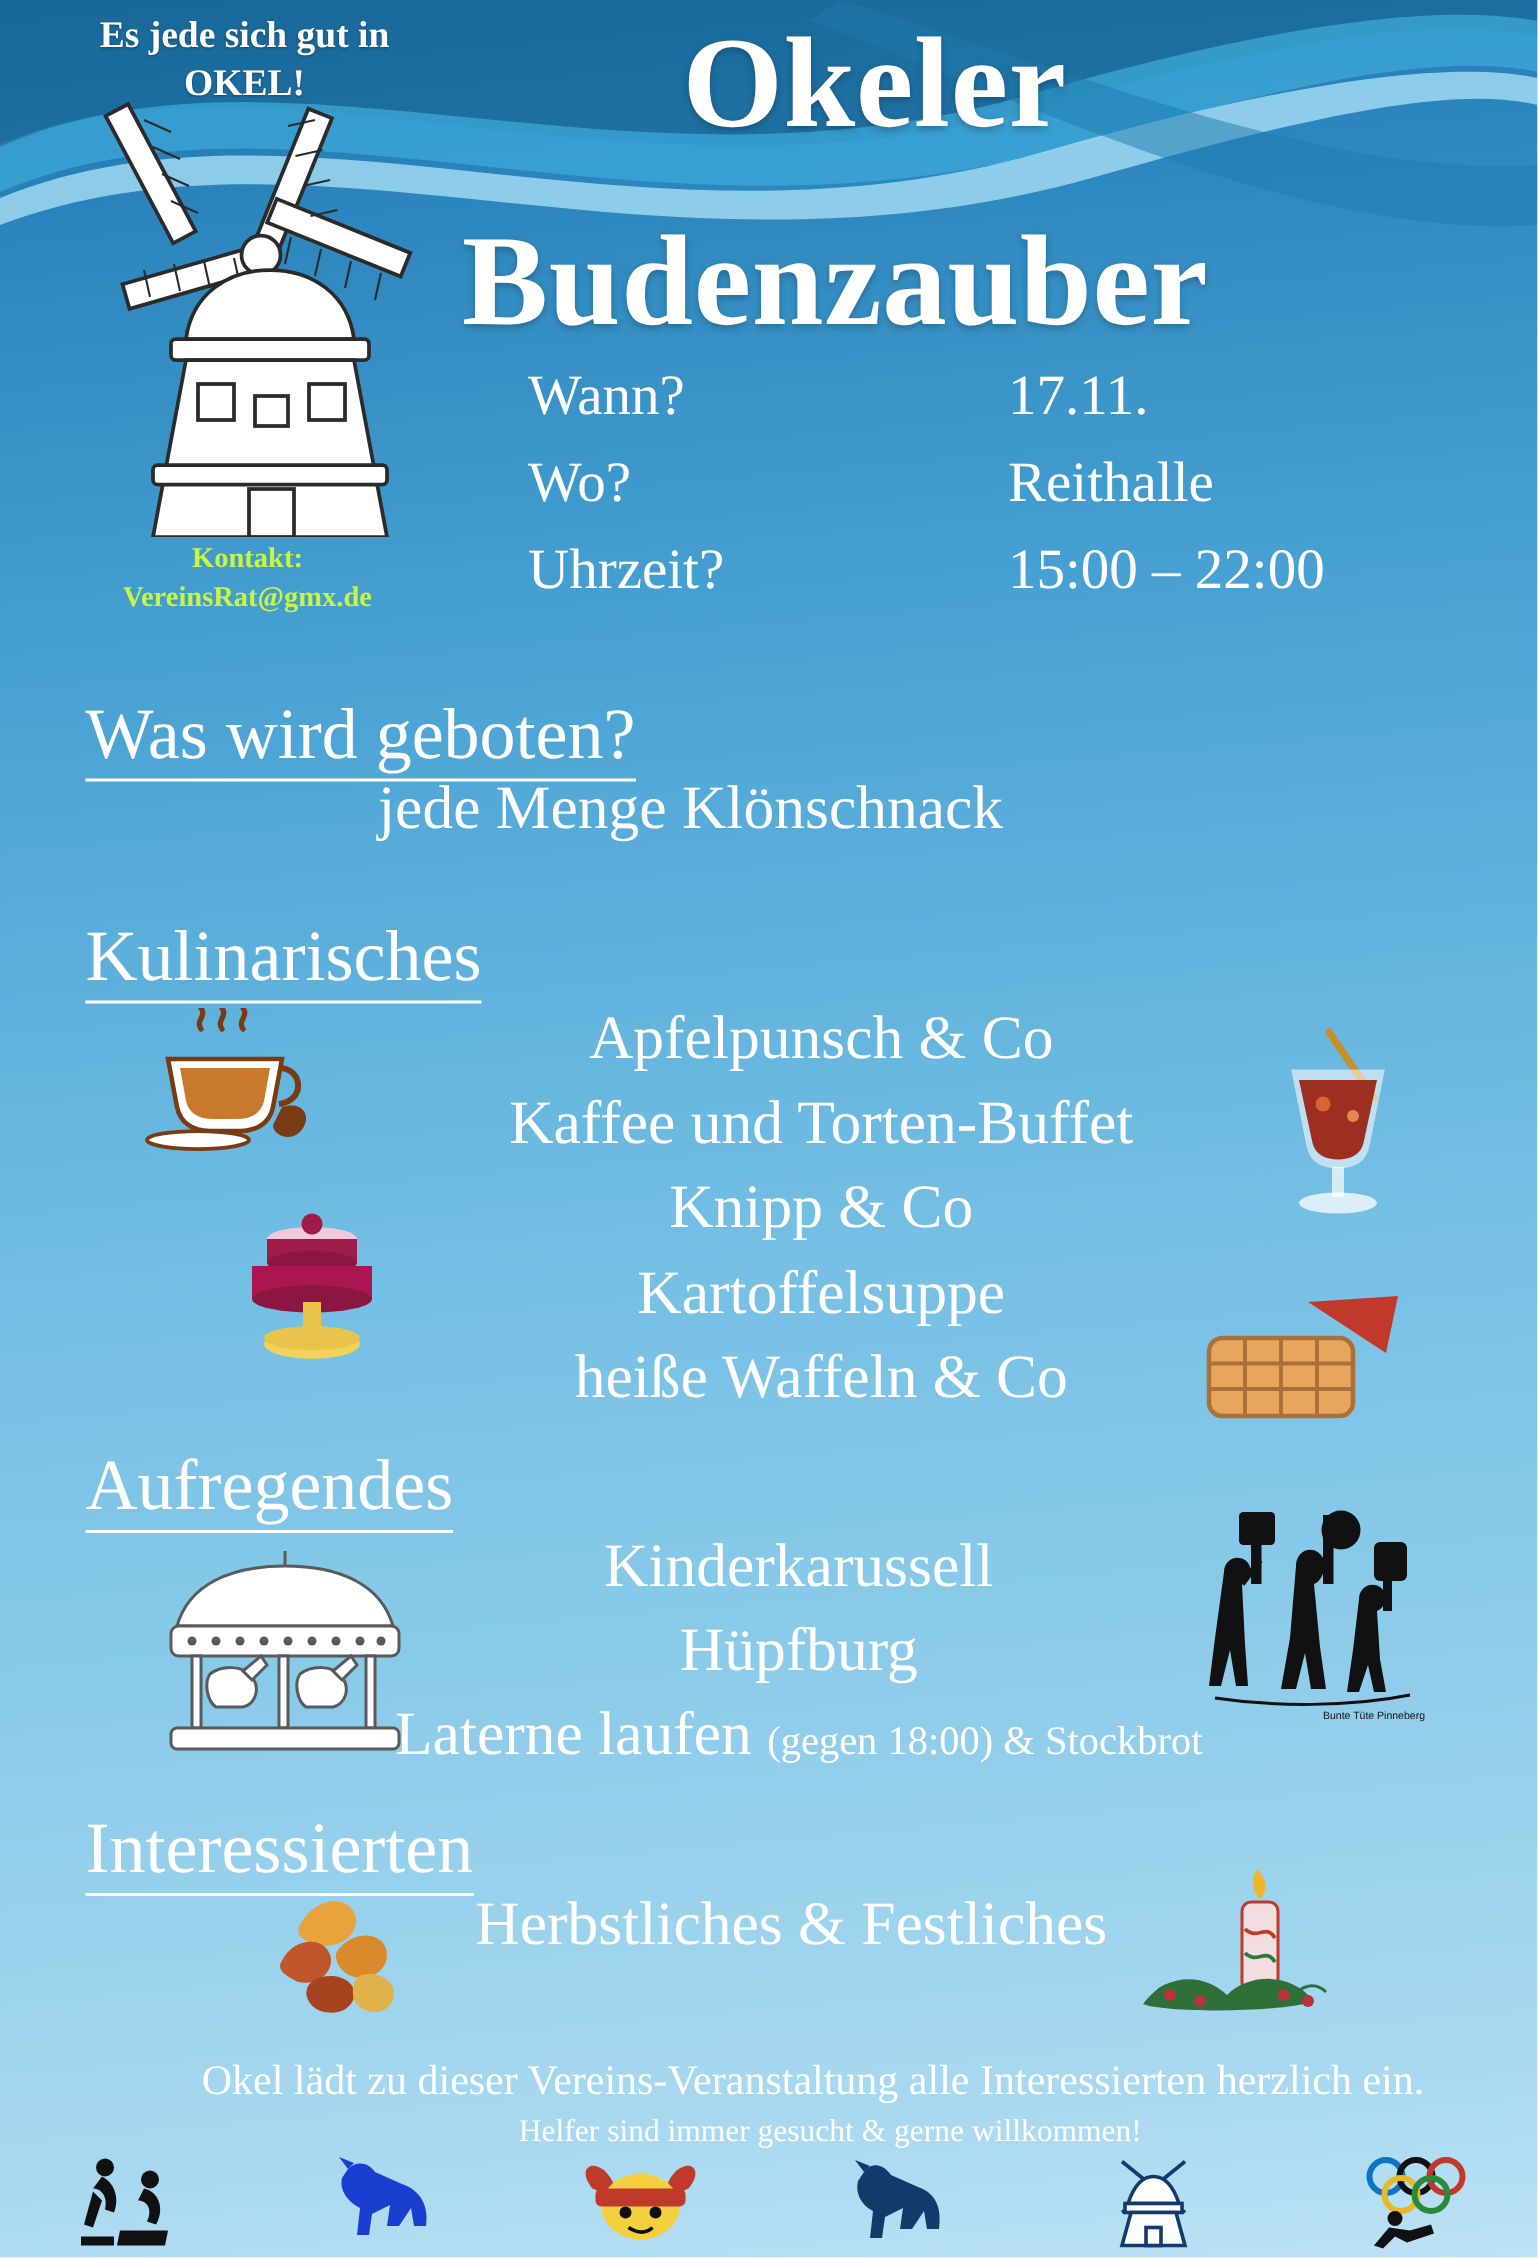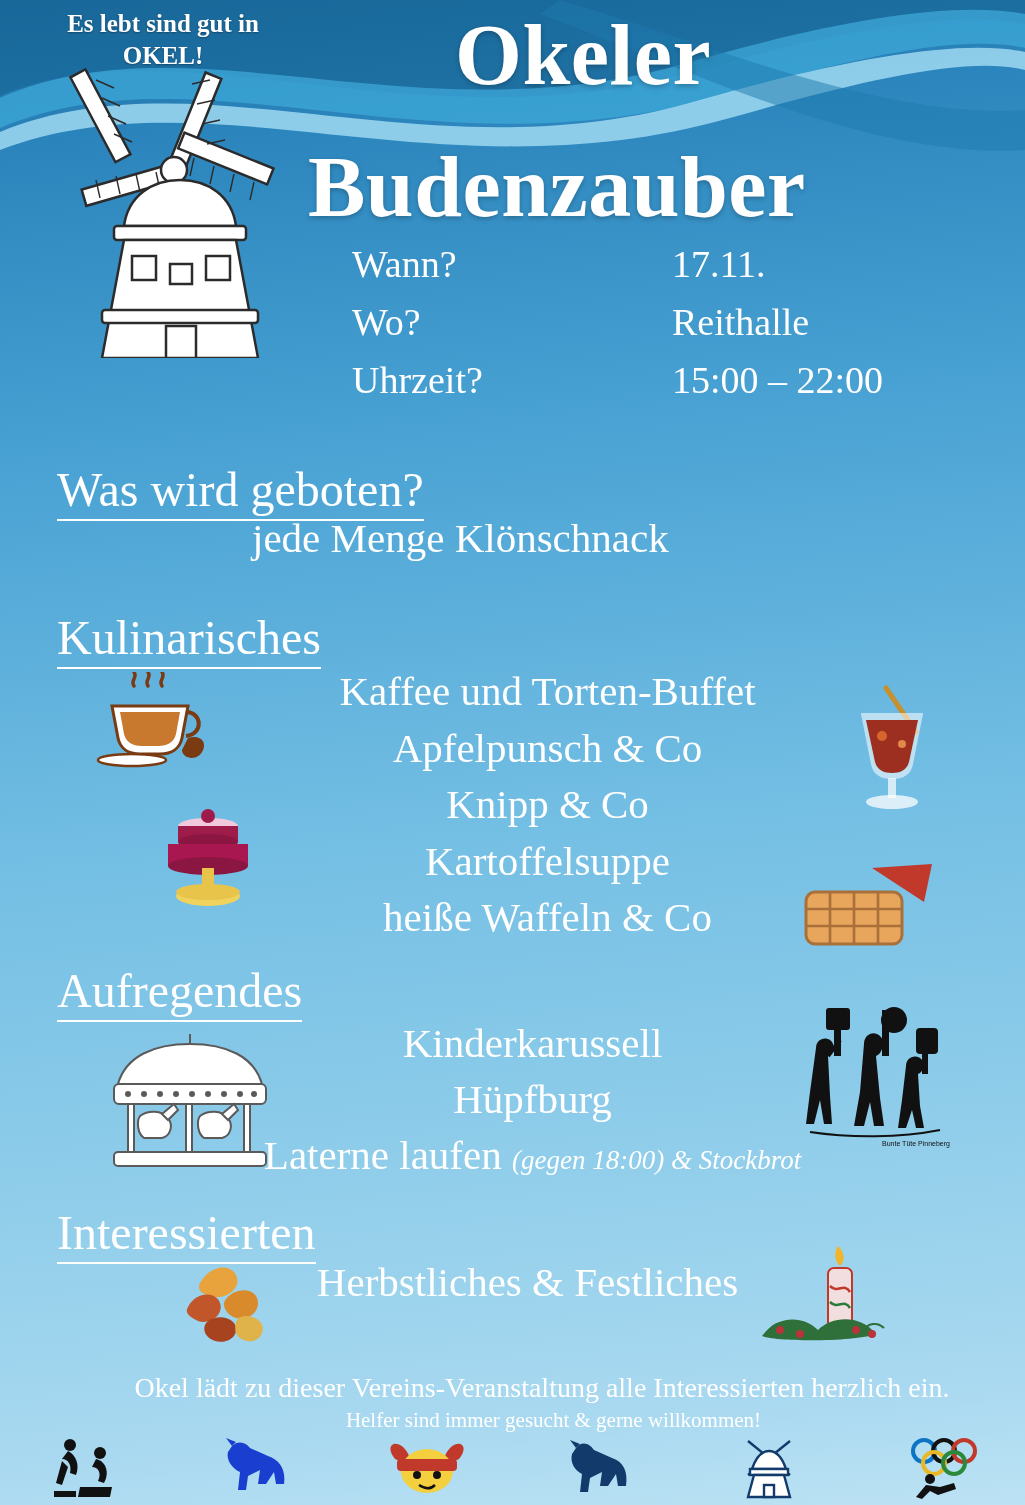--- a/index.html
+++ b/index.html
@@ -129,21 +129,21 @@
     top: 1015px;
     width: 1025px;
     text-align: center;
     color: #ffffff;
     font-size: 41px;
     line-height: 1.37;
     padding-left: 40px;
     box-sizing: border-box;
   }
   .aufreg-list div { white-space: nowrap; }
-  .small-note { font-size: 27px; font-style: italic; }
+  .small-note { font-size: 27px; }
 
   #h-haus    { left: 57px; top: 1205px; }
   #l-herbst  {
     left: 0; top: 1258px; width: 1025px; text-align: center;
     font-size: 41px; padding-left: 30px; box-sizing: border-box;
   }
 
   .footer1 {
     position: absolute;
     left: 0;
@@ -201,21 +201,21 @@
 
   <div class="swoosh" style="left:0;top:0;width:1025px;height:260px;">
     <svg width="1025" height="260" viewBox="0 0 1025 260">
       <path d="M0,96 C180,20 420,150 700,70 C840,30 950,10 1025,24 L1025,0 L0,0 Z" fill="#15638f" opacity="0.55"></path>
       <path d="M0,128 C200,44 430,178 720,96 C860,56 960,34 1025,48 L1025,14 C950,0 830,22 690,62 C420,142 190,14 0,98 Z" fill="#3ea8d8" opacity="0.75"></path>
       <path d="M0,150 C210,70 440,200 730,118 C870,78 970,56 1025,70 L1025,52 C960,38 840,60 700,100 C430,180 200,50 0,132 Z" fill="#9fd9f1" opacity="0.85"></path>
       <path d="M560,0 C700,40 880,120 1025,110 L1025,150 C870,160 690,70 540,14 Z" fill="#1d7aae" opacity="0.5"></path>
     </svg>
   </div>
 
-  <div class="tagline">Es lebt sind gut in OKEL!</div>
+  <div class="tagline">Es jede sich gut in OKEL!</div>
 
   <div class="windmill">
     <svg width="240" height="300" viewBox="0 0 240 300">
       <g stroke="#2b2b2b" stroke-width="2.5" fill="#ffffff">
 
         <g>
           <rect x="30" y="10" width="17" height="96" transform="rotate(-28 38 58)"></rect>
           <rect x="125" y="14" width="17" height="96" transform="rotate(22 133 62)"></rect>
           <rect x="20" y="118" width="96" height="17" transform="rotate(-16 68 126)"></rect>
           <rect x="116" y="92" width="96" height="17" transform="rotate(22 164 100)"></rect>
@@ -250,20 +250,24 @@
         <rect x="40" y="252" width="156" height="13" rx="3"></rect>
 
         <rect x="104" y="268" width="30" height="32"></rect>
         <rect x="70" y="198" width="24" height="24"></rect>
         <rect x="144" y="198" width="24" height="24"></rect>
         <rect x="108" y="206" width="22" height="20"></rect>
       </g>
     </svg>
   </div>
 
+  <div class="contact">
+    <div>Kontakt:</div>
+    <div>VereinsRat@gmx.de</div>
+  </div>
 
   <div class="title1">Okeler</div>
   <div class="title2">Budenzauber</div>
 
   <div class="facts">
     <table>
       <tbody>
           <tr>
         <td class="q">Wann?</td>
         <td>17.11.</td>
@@ -278,22 +282,22 @@
       </tr>
     </tbody>
       </table>
   </div>
 
   <div class="section-head" id="h-geboten">Was wird geboten?</div>
   <div class="line" id="l-kloen">jede Menge Klönschnack</div>
 
   <div class="section-head" id="h-kulin">Kulinarisches</div>
   <div class="kulin-list">
+    <div>Apfelpunsch &amp; Co</div>
     <div>Kaffee und Torten-Buffet</div>
-    <div>Apfelpunsch &amp; Co</div>
     <div>Knipp &amp; Co</div>
     <div>Kartoffelsuppe</div>
     <div>heiße Waffeln &amp; Co</div>
   </div>
 
   <div class="section-head" id="h-aufreg">Aufregendes</div>
   <div class="aufreg-list">
     <div>Kinderkarussell</div>
     <div>Hüpfburg</div>
     <div>

